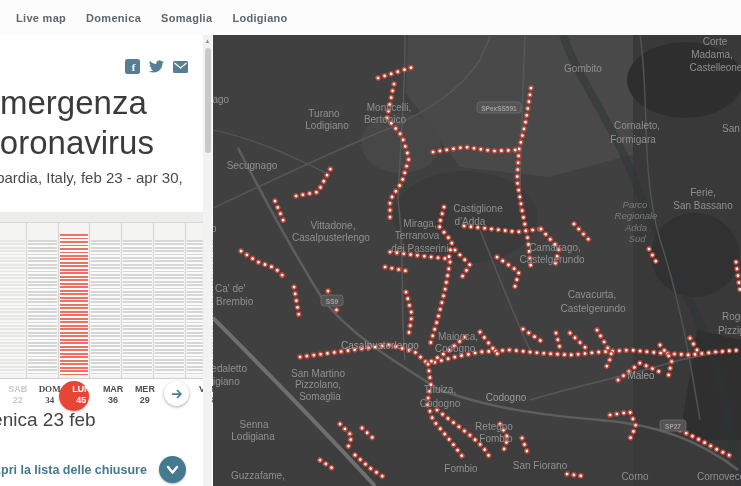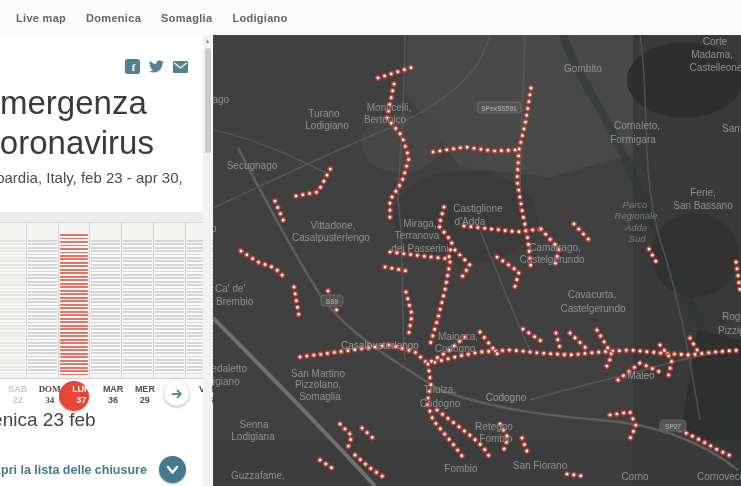--- a/index.html
+++ b/index.html
@@ -124,21 +124,21 @@
           <div class="bars"></div>
         </div>
         <div class="tl-col normal" style="left: 190.5px;">
           <div class="bars"></div>
         </div>
       </div>
     <div class="sel-circle"></div>
     <div id="tl-days">
         <div class="tl-day disabled" style="left: -6px;">SAB<div>22</div></div>
         <div class="tl-day normal" style="left: 25.75px; font-family: Liberation Serif, serif;">DOM<div>34</div></div>
-        <div class="tl-day selected" style="left: 57.5px;">LUN<div>37</div></div>
+        <div class="tl-day selected" style="left: 57.5px;">LUN<div>45</div></div>
         <div class="tl-day normal" style="left: 89.25px;">MAR<div>36</div></div>
         <div class="tl-day normal" style="left: 121px;">MER<div>29</div></div>
         <div class="tl-day normal" style="left: 152.75px;">GIO<div>27</div></div>
         <div class="tl-day normal" style="left: 184.5px;">VEN<div>28</div></div>
       </div>
     <div class="next-btn">
       <svg width="14" height="14" viewBox="0 0 16 16">
           <path d="M3,8 H12 M8.5,4 l4,4 -4,4" fill="none" stroke="#3e8090" stroke-width="2" stroke-linecap="round" stroke-linejoin="round"></path>
         </svg>
     </div>

